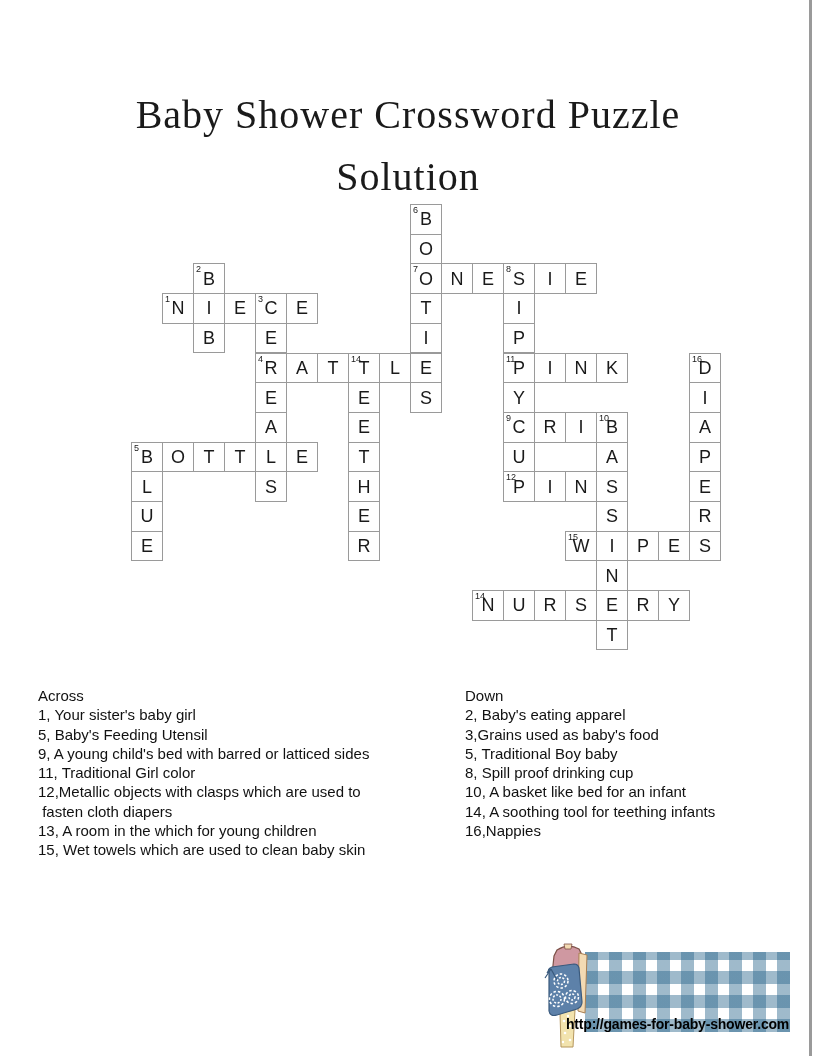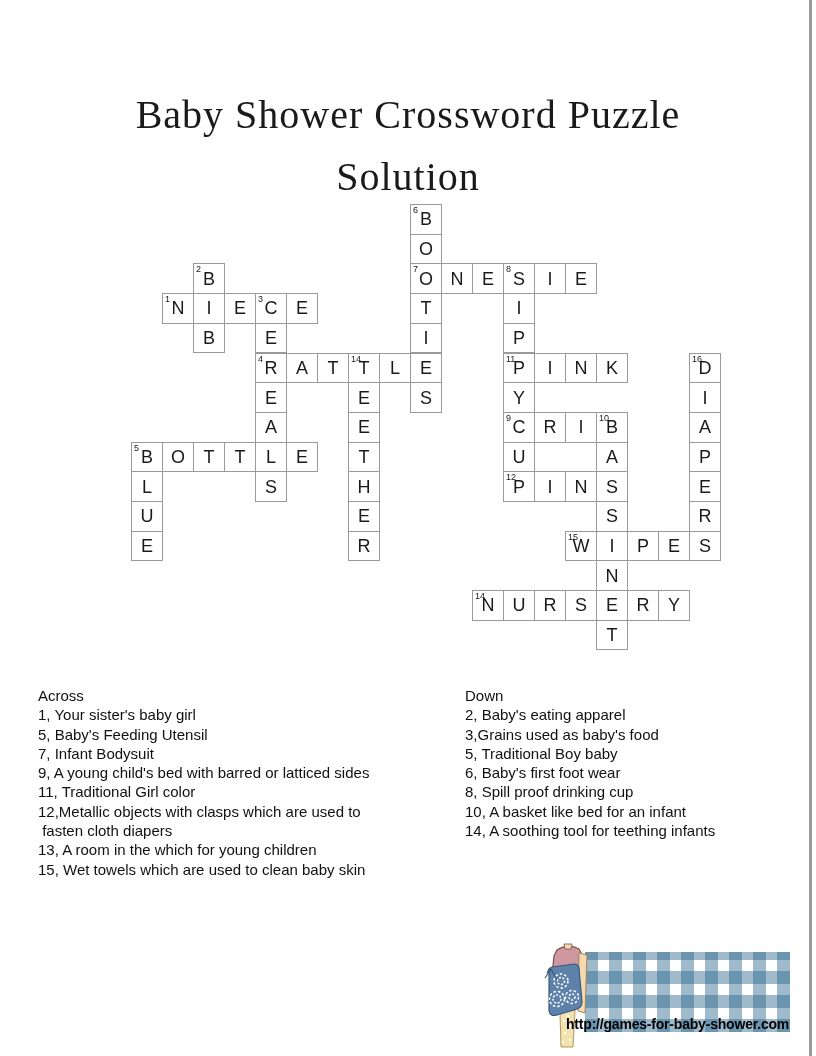--- a/index.html
+++ b/index.html
@@ -296,40 +296,39 @@
       <div class="cell" style="left: 465px; top: 415.8px; width: 32px; height: 30.7px;">
         <span class="letter">T</span>
       </div>
     </div>
 
   <div class="clues across">
     <div class="clue-head">Across</div>
     <div>
         <div class="clue-line">1, Your sister's baby girl</div>
         <div class="clue-line">5, Baby's Feeding Utensil</div>
-        <div class="clue-line">7, Infant Bodysuit</div>
         <div class="clue-line">9, A young child's bed with barred or latticed sides</div>
         <div class="clue-line">11, Traditional Girl color</div>
         <div class="clue-line">12,Metallic objects with clasps which are used to</div>
         <div class="clue-line"> fasten cloth diapers</div>
         <div class="clue-line">13, A room in the which for young children</div>
         <div class="clue-line">15, Wet towels which are used to clean baby skin</div>
       </div>
   </div>
 
   <div class="clues down">
     <div class="clue-head">Down</div>
     <div>
         <div class="clue-line">2, Baby's eating apparel</div>
         <div class="clue-line">3,Grains used as baby's food</div>
         <div class="clue-line">5, Traditional Boy baby</div>
-        <div class="clue-line">6, Baby's first foot wear</div>
         <div class="clue-line">8, Spill proof drinking cup</div>
         <div class="clue-line">10, A basket like bed for an infant</div>
         <div class="clue-line">14, A soothing tool for teething infants</div>
+        <div class="clue-line">16,Nappies</div>
       </div>
   </div>
 
   <div class="gingham"></div>
 
   <svg class="figure-svg" viewBox="0 0 48 108">
 
     <path d="M13 9 Q24 2 35 8 L39 16 L40 33 L8 34 L10 15 Z" fill="#cf98a1" stroke="#7d5148" stroke-width="1.2"></path>
 
     <path d="M20 3 L28 3 L27 8 L21 8 Z" fill="#f3dab3" stroke="#7d5148" stroke-width="0.8"></path>

